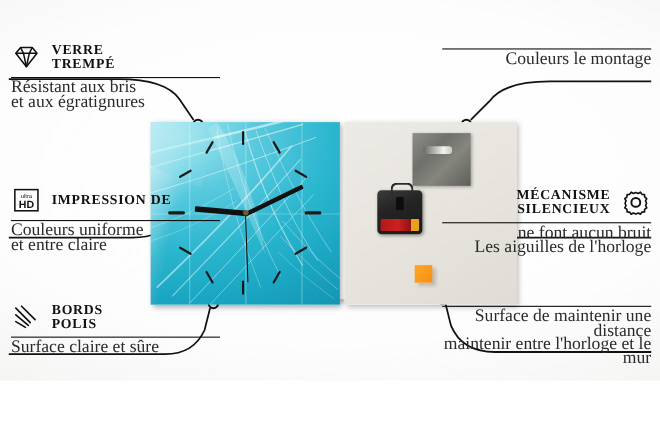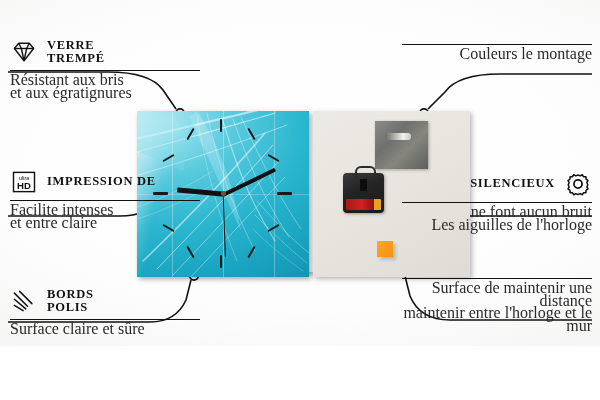--- a/index.html
+++ b/index.html
@@ -27,21 +27,21 @@
     letter-spacing:.7px;color:#111;text-transform:uppercase;
   }
   .frule{height:1px;background:#111;margin:4px 0 3px 0;width:100%;}
   .fdesc{
     font-family:"Liberation Serif", serif;
     font-size:16px;line-height:12.5px;color:#2a2a2a;
   }
   
   #f-verre{top:38px;}
   #f-impression{top:168px;}
-  #f-bords{top:287px;}
+  #f-bords{top:274px;}
   #f-poignees{top:40px;}
   #f-mecanisme{top:170px;}
   #f-entretoise{top:274px;}
 
   
   #wires{position:absolute;left:0;top:0;width:600px;height:400px;}
 
   
   #product{position:absolute;left:137px;top:111px;width:333px;height:166px;}
   #clock{
@@ -229,21 +229,21 @@
         <rect x="4" y="5" width="24" height="22" fill="none" stroke="#111" stroke-width="1.6"></rect>
         <text x="16" y="14" font-family="Liberation Sans, sans-serif" font-size="6" text-anchor="middle" fill="#111">ultra</text>
         <text x="16" y="24" font-family="Liberation Sans, sans-serif" font-size="11" font-weight="bold" text-anchor="middle" fill="#111">HD</text>
       </svg>
       <div class="ftitle">
         <div>IMPRESSION DE</div>
       </div>
     </div>
     <div class="frule"></div>
     <div class="fdesc">
-      <div>Facilite intenses</div>
+      <div>Couleurs uniforme</div>
       <div>et entre claire</div>
     </div>
   </div>
 
   <div class="feature left" id="f-bords">
     <div class="fhead">
       <svg class="ficon" viewBox="0 0 32 32">
         <g stroke="#111" stroke-width="1.7" stroke-linecap="round">
           <path d="M5,7 L20,22"></path>
             <path d="M5,14 L18,25"></path>
@@ -265,20 +265,21 @@
   <div class="feature right" id="f-poignees">
     <div class="frule"></div>
     <div class="fdesc">
       <div>Couleurs le montage</div>
     </div>
   </div>
 
   <div class="feature right" id="f-mecanisme">
     <div class="fhead">
       <div class="ftitle">
+        <div>MÉCANISME</div>
         <div>SILENCIEUX</div>
       </div>
       <svg class="ficon" viewBox="0 0 32 32">
         <g fill="none" stroke="#111" stroke-width="2" stroke-linejoin="round">
           <path d="M16,4 l3,1.2 2.6,-1.5 1.9,2.6 3,0.2 0.2,3 2.6,1.9 -1.5,2.6 1.2,3 -1.2,3 1.5,2.6 -2.6,1.9 -0.2,3 -3,0.2 -1.9,2.6 -2.6,-1.5 -3,1.2 -3,-1.2 -2.6,1.5 -1.9,-2.6 -3,-0.2 -0.2,-3 -2.6,-1.9 1.5,-2.6 -1.2,-3 1.2,-3 -1.5,-2.6 2.6,-1.9 0.2,-3 3,-0.2 1.9,-2.6 2.6,1.5 Z" transform="scale(0.86) translate(2.6,2.6)"></path>
           <circle cx="16" cy="16" r="4.6"></circle>
         </g>
       </svg>
     </div>
     <div class="frule"></div>

